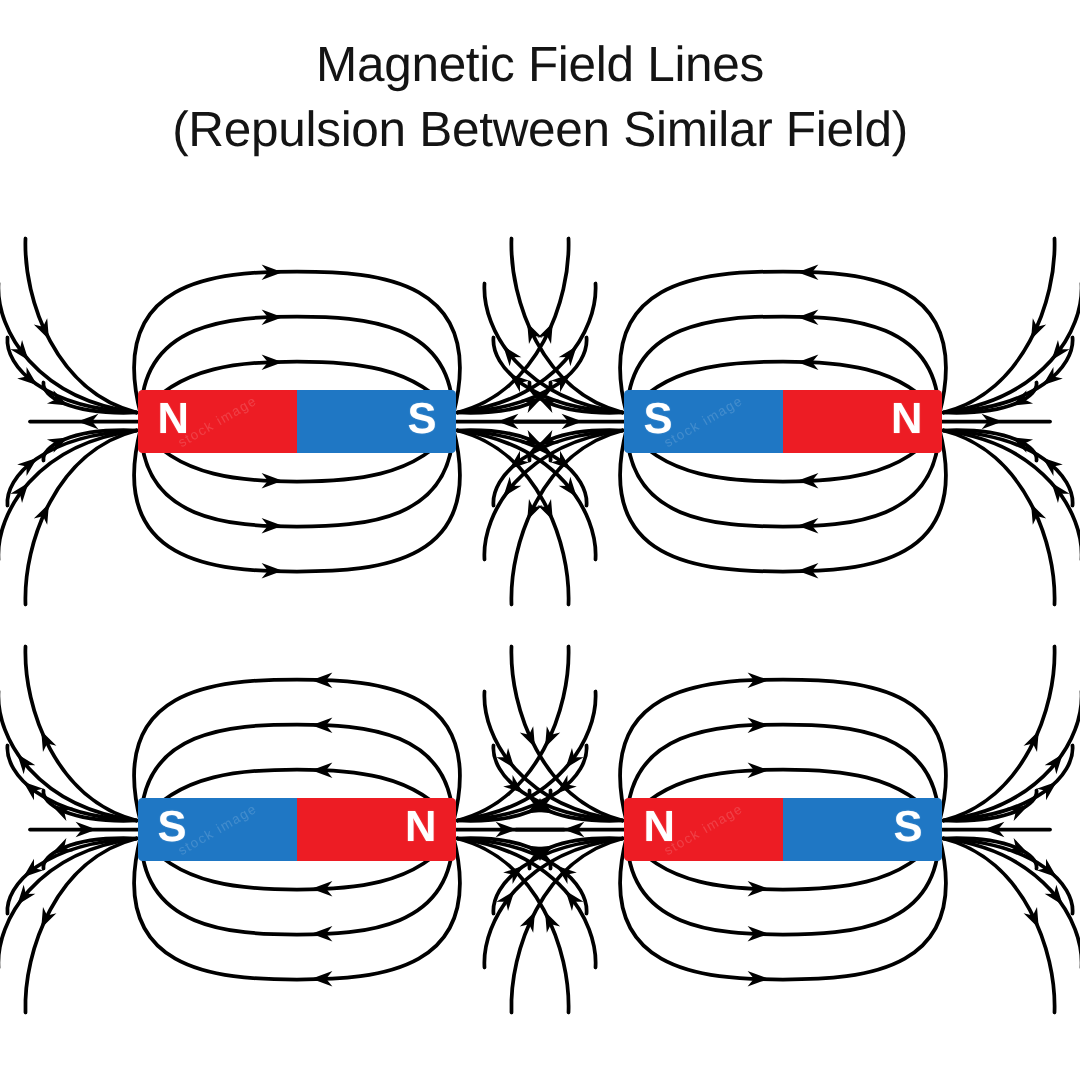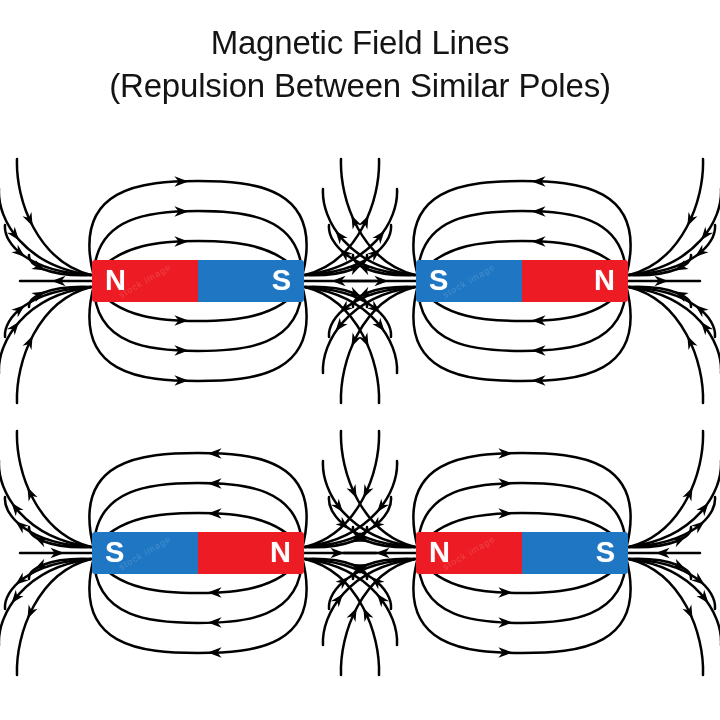--- a/index.html
+++ b/index.html
@@ -82,21 +82,21 @@
     pointer-events:none;
   }
 </style>
 </head>
 <body>
 
 <div id="canvas">
 
   <div class="title-block">
     <span class="title-line">Magnetic Field Lines</span>
-    <span class="title-line">(Repulsion Between Similar Poles)</span>
+    <span class="title-line">(Repulsion Between Similar Field)</span>
   </div>
 
   <div id="stage">
     <svg viewBox="0 0 720 720" xmlns="http://www.w3.org/2000/svg">
       <defs>
         <g id="arrowglyph">
           <path d="M -7.6,-5.2 L 6.4,0 L -7.6,5.2 L -3.4,0 Z" fill="#000"></path>
         </g>
       </defs>
       <g id="fieldGroups" fill="none" stroke="#000000" stroke-width="2.5" stroke-linecap="round">

